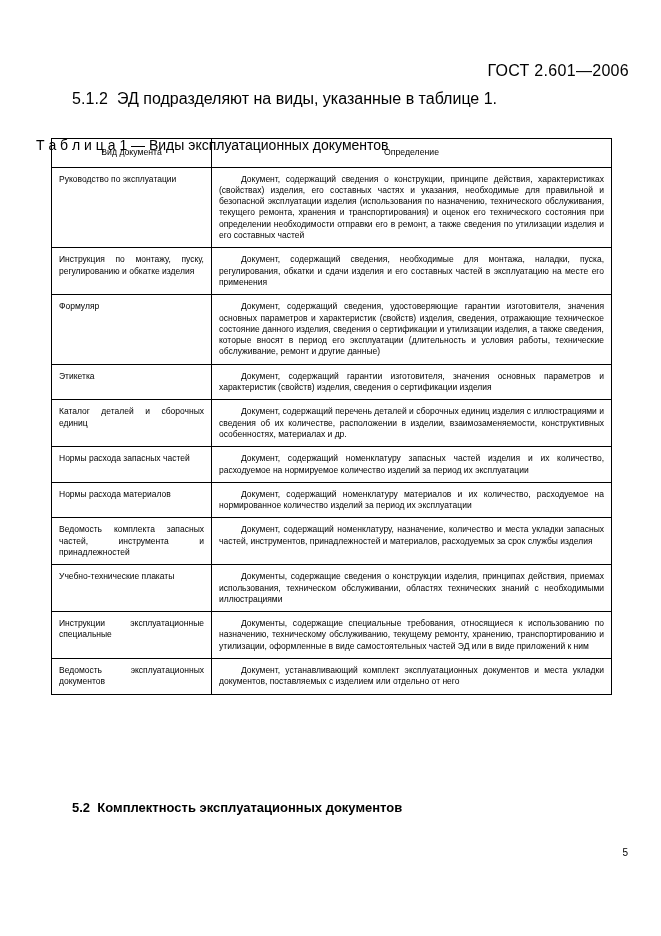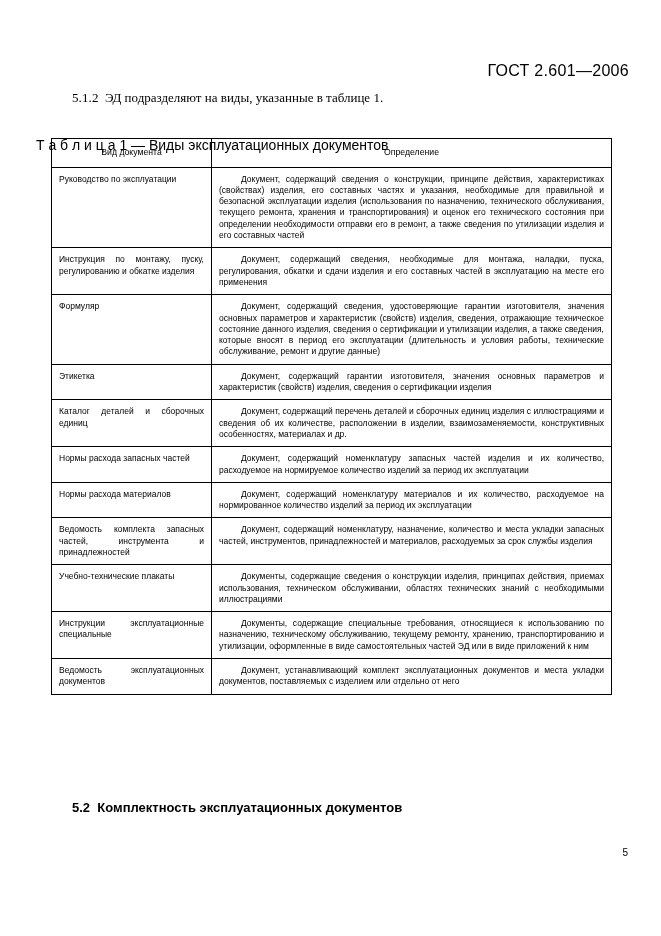--- a/index.html
+++ b/index.html
@@ -30,22 +30,21 @@
     font-size: 16px;
     letter-spacing: 0.3px;
     white-space: nowrap;
   }
   
   .clause-intro {
     position: absolute;
     top: 90px;
     left: 72px;
     right: 24px;
-    font-size: 13px;
-    font-family: Liberation Serif, serif;
+    font-size: 16px;
   }
   .clause-intro .num {
     letter-spacing: 0.1px;
   }
   
   .table-caption {
     position: absolute;
     top: 137px;
     left: 36px;
     font-size: 14px;

